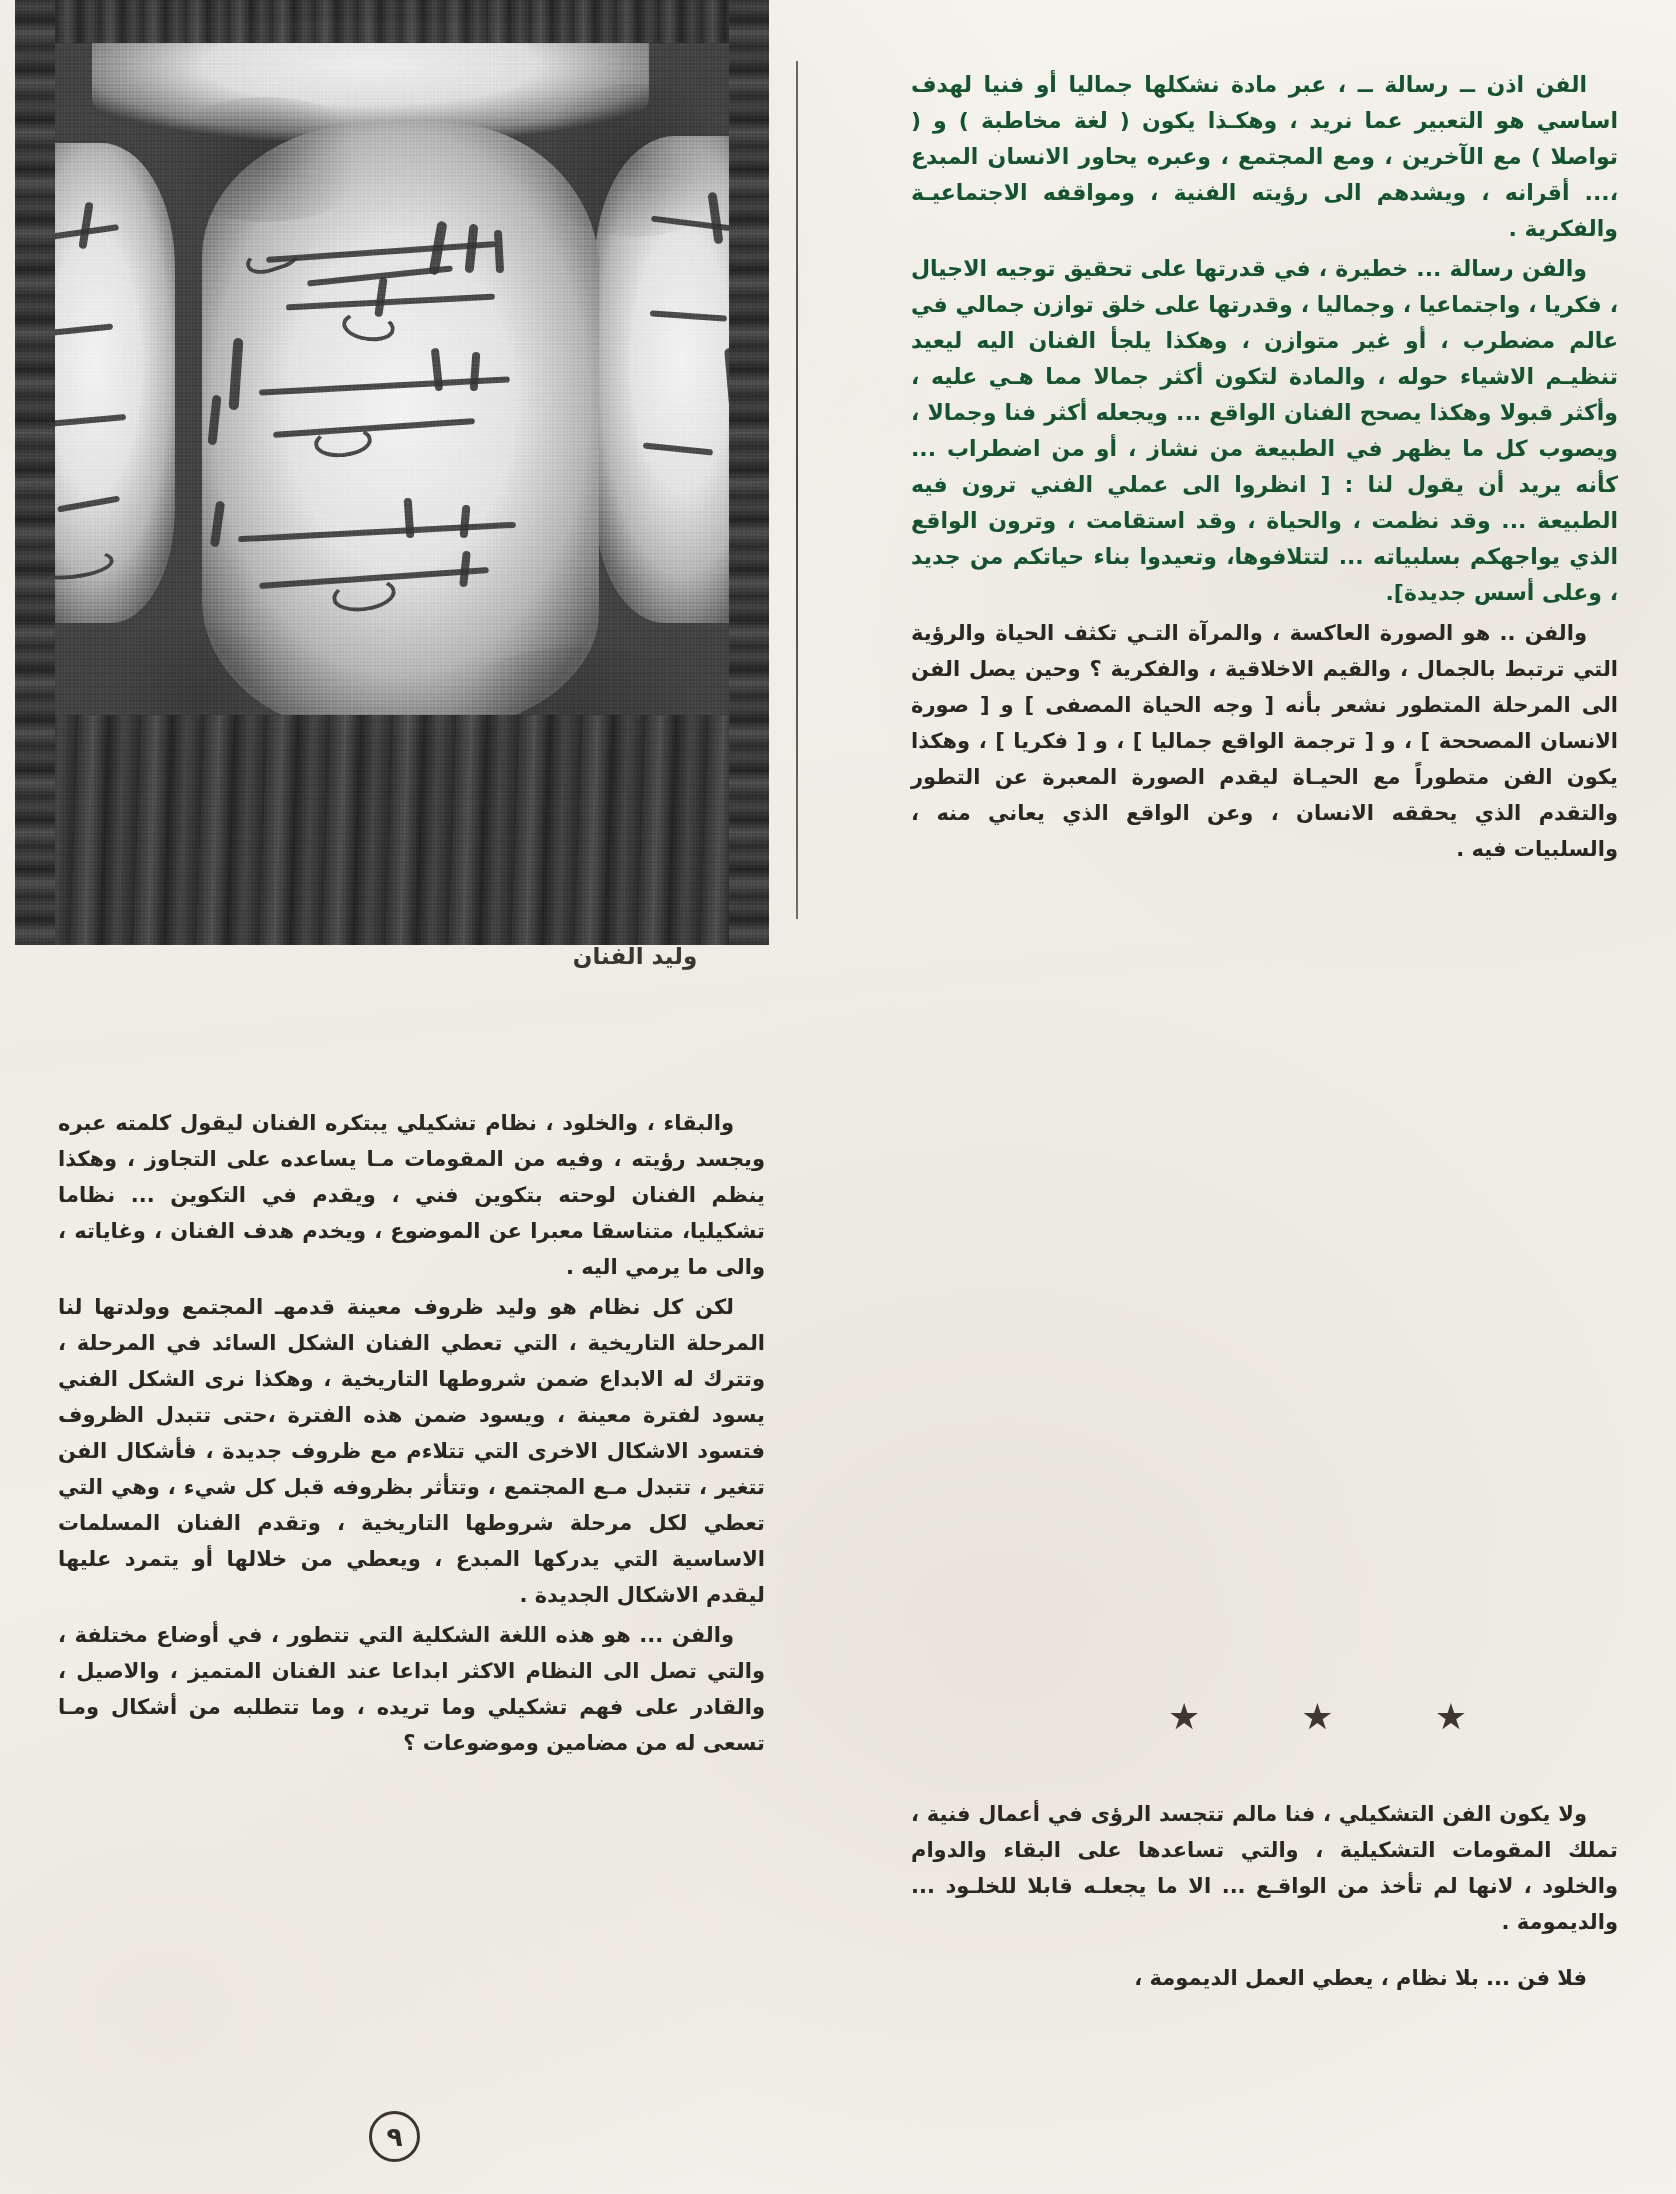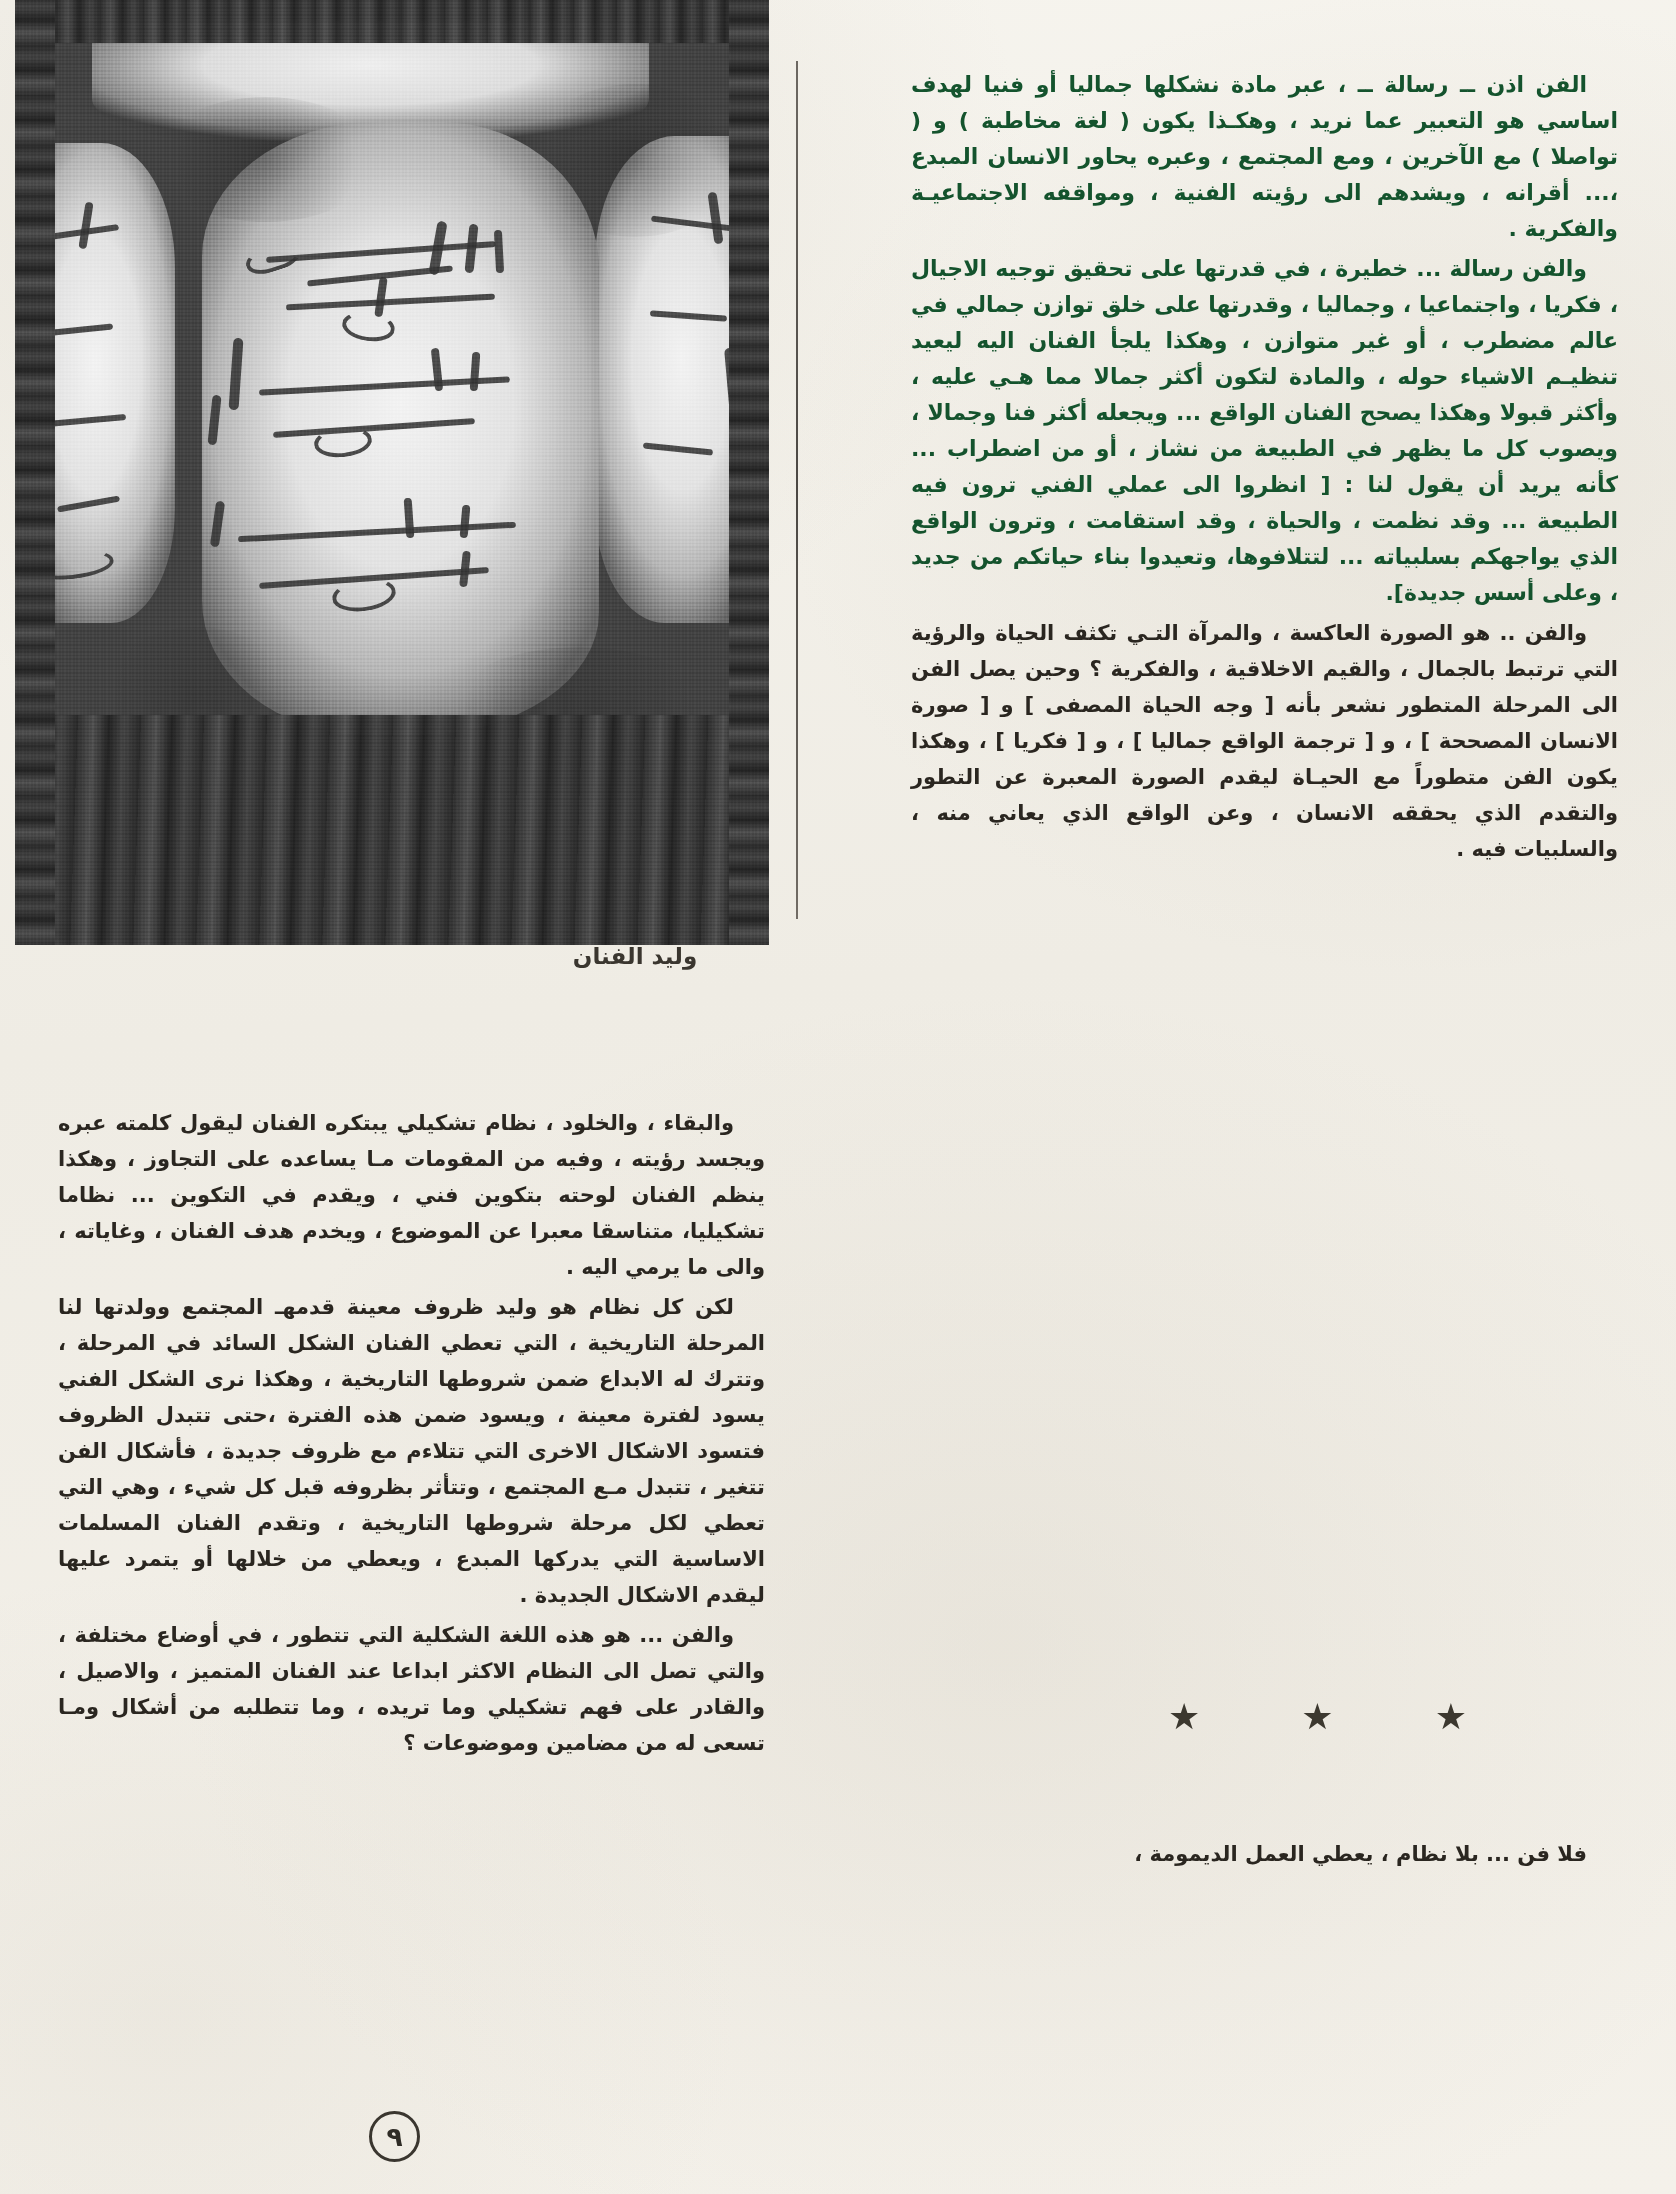--- a/index.html
+++ b/index.html
@@ -313,21 +313,22 @@
     <p>والفن .. هو الصورة العاكسة ، والمرآة التـي تكثف الحياة والرؤية التي ترتبط بالجمال ، والقيم الاخلاقية ، والفكرية ؟ وحين يصل الفن الى المرحلة المتطور نشعر بأنه [ وجه الحياة المصفى ] و [ صورة الانسان المصححة ] ، و [ ترجمة الواقع جماليا ] ، و [ فكريا ] ، وهكذا يكون الفن متطوراً مع الحيـاة ليقدم الصورة المعبرة عن التطور والتقدم الذي يحققه الانسان ، وعن الواقع الذي يعاني منه ، والسلبيات فيه .</p>
   </div>
 
   <div class="stars">
     <span>★</span>
     <span>★</span>
     <span>★</span>
   </div>
 
   <div class="col" style="right:58px; top:1796px; width:707px;">
-    <p style="margin-top:40px;">فلا فن ... بلا نظام ، يعطي العمل الديمومة ،</p>
+    <p>ولا يكون الفن التشكيلي ، فنا مالم تتجسد الرؤى في أعمال فنية ، تملك المقومات التشكيلية ، والتي تساعدها على البقاء والدوام والخلود ، لانها لم تأخذ من الواقـع ... الا ما يجعلـه قابلا للخلـود ... والديمومة .</p>
+    <p style="margin-top:20px;">فلا فن ... بلا نظام ، يعطي العمل الديمومة ،</p>
   </div>
 
   <div class="col col-left">
     <p>والبقاء ، والخلود ، نظام تشكيلي يبتكره الفنان ليقول كلمته عبره ويجسد رؤيته ، وفيه من المقومات مـا يساعده على التجاوز ، وهكذا ينظم الفنان لوحته بتكوين فني ، ويقدم في التكوين ... نظاما تشكيليا، متناسقا معبرا عن الموضوع ، ويخدم هدف الفنان ، وغاياته ، والى ما يرمي اليه .</p>
     <p>لكن كل نظام هو وليد ظروف معينة قدمهـ المجتمع وولدتها لنا المرحلة التاريخية ، التي تعطي الفنان الشكل السائد في المرحلة ، وتترك له الابداع ضمن شروطها التاريخية ، وهكذا نرى الشكل الفني يسود لفترة معينة ، ويسود ضمن هذه الفترة ،حتى تتبدل الظروف فتسود الاشكال الاخرى التي تتلاءم مع ظروف جديدة ، فأشكال الفن تتغير ، تتبدل مـع المجتمع ، وتتأثر بظروفه قبل كل شيء ، وهي التي تعطي لكل مرحلة شروطها التاريخية ، وتقدم الفنان المسلمات الاساسية التي يدركها المبدع ، ويعطي من خلالها أو يتمرد عليها ليقدم الاشكال الجديدة .</p>
     <p>والفن ... هو هذه اللغة الشكلية التي تتطور ، في أوضاع مختلفة ، والتي تصل الى النظام الاكثر ابداعا عند الفنان المتميز ، والاصيل ، والقادر على فهم تشكيلي وما تريده ، وما تتطلبه من أشكال ومـا تسعى له من مضامين وموضوعات ؟</p>
   </div>
 
   <div class="page-number">٩</div>
 

